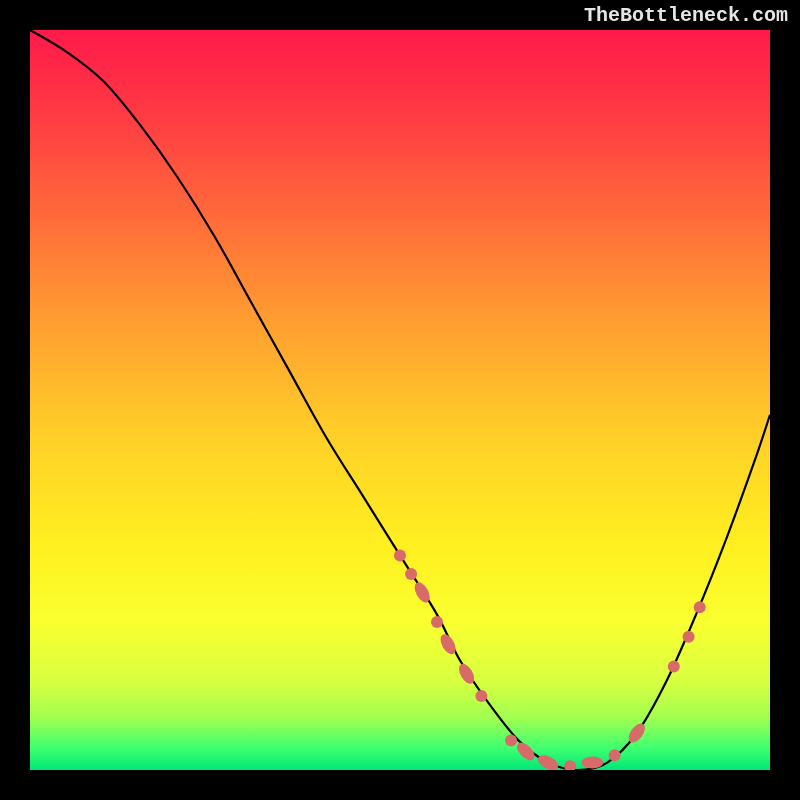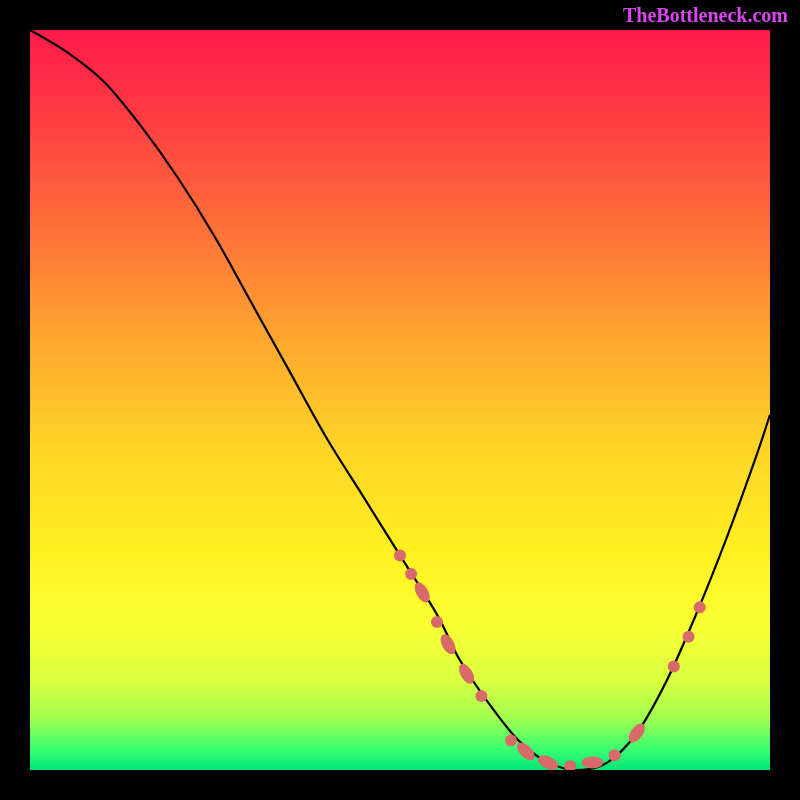--- a/index.html
+++ b/index.html
@@ -1,24 +1,24 @@
 <!DOCTYPE html>
 <html><head>
 <meta charset="utf-8">
 <style>
   * { margin: 0; padding: 0; box-sizing: border-box; }
   body { width: 800px; height: 800px; background: #000; position: relative; overflow: hidden; }
   .watermark {
     position: absolute;
     top: 4px;
     right: 12px;
-    font-family: Liberation Serif, serif;
+    font-family: Liberation Mono, monospace;
     font-size: 20px;
     font-weight: bold;
-    color: #d946ef;
+    color: #e5e5e5;
     z-index: 10;
   }
   .plot-area {
     position: absolute;
     left: 30px;
     top: 30px;
     width: 740px;
     height: 740px;
     overflow: hidden;
   }

